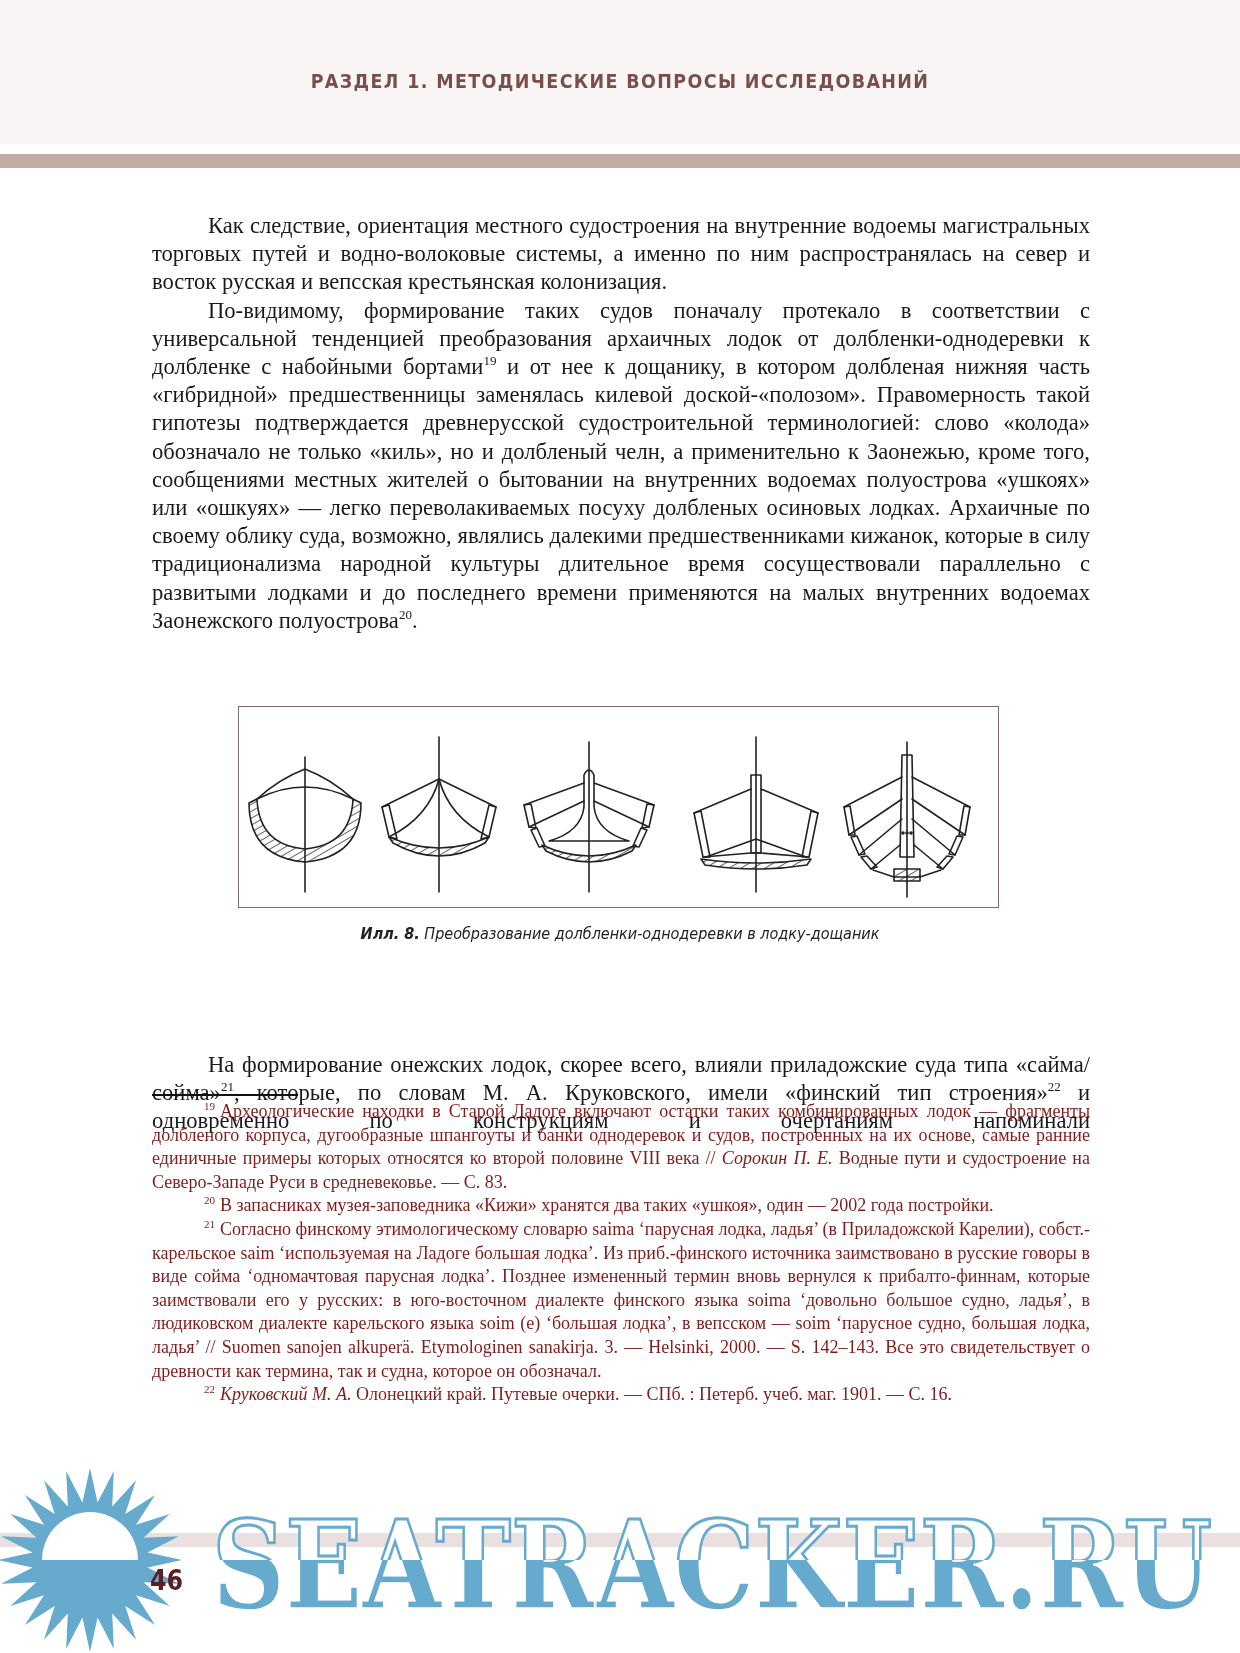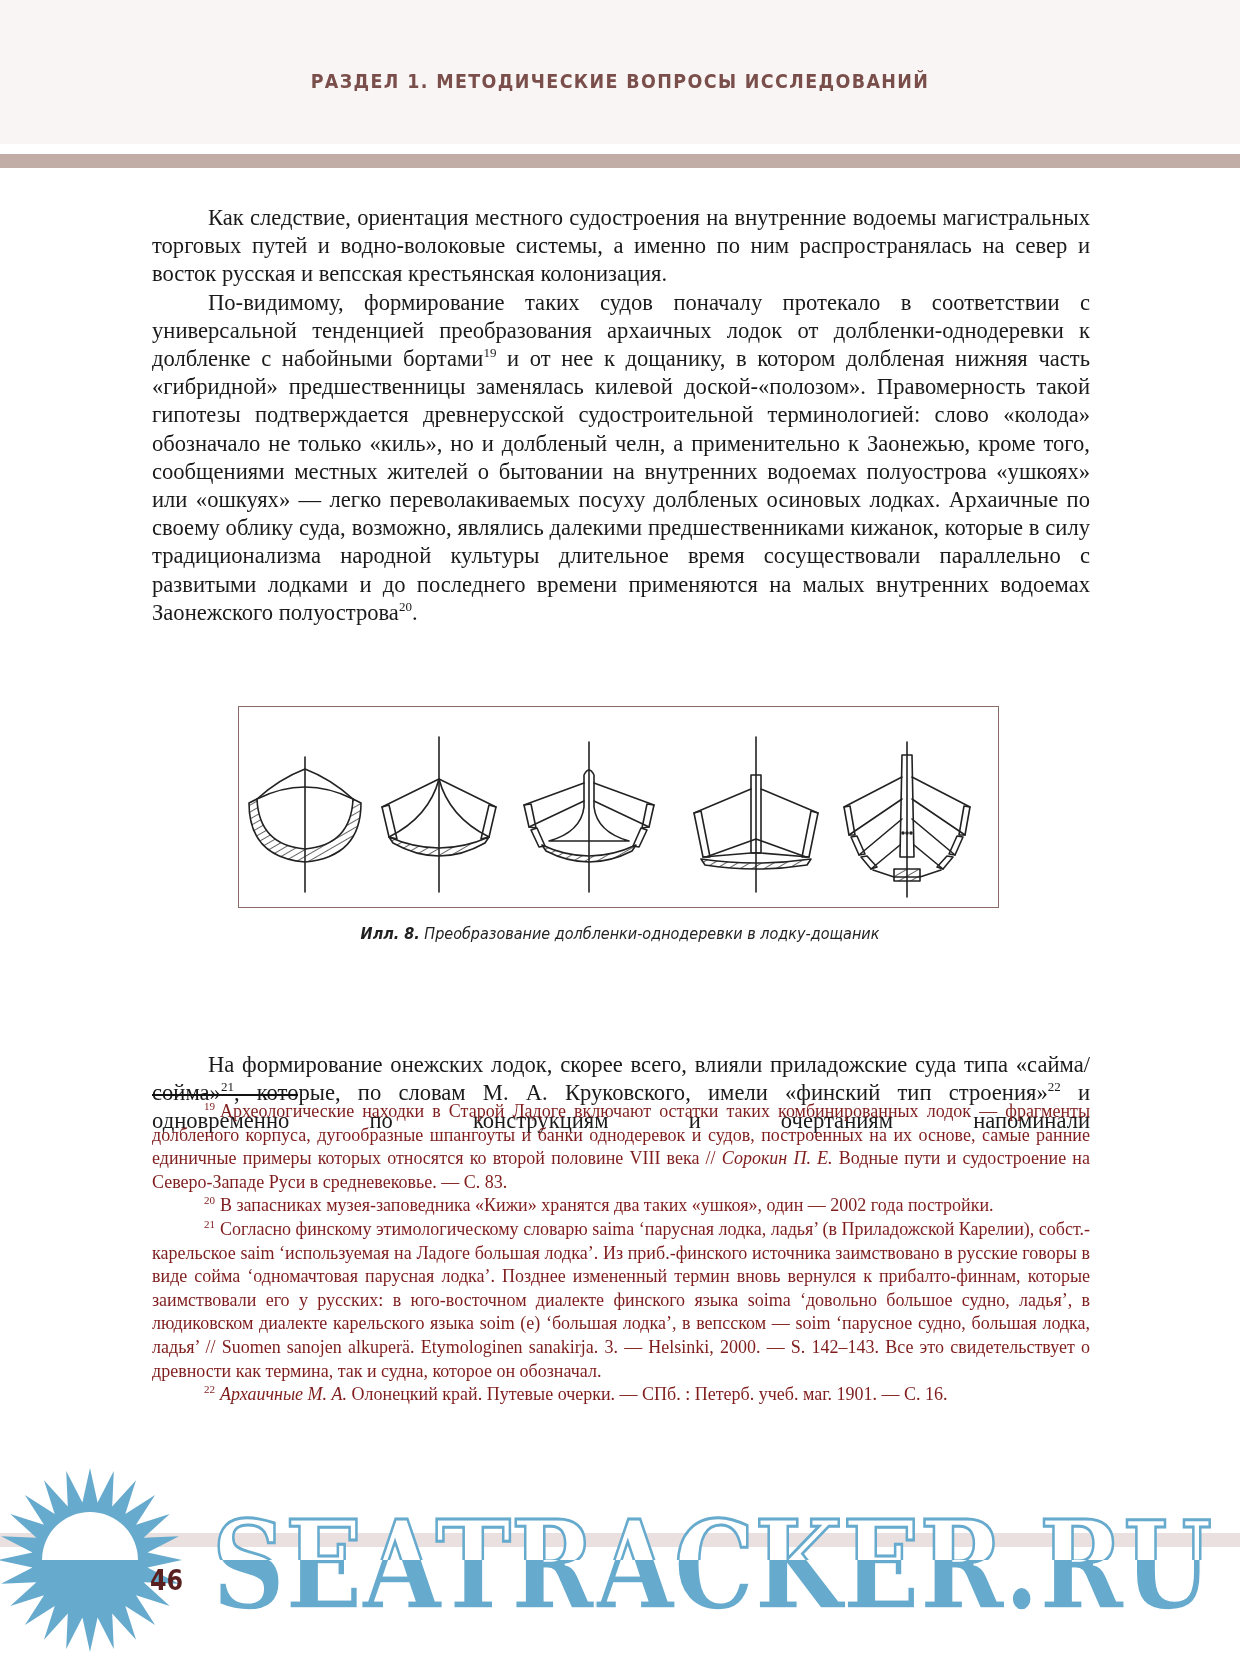--- a/index.html
+++ b/index.html
@@ -18,21 +18,21 @@
     position: absolute; left: 0; top: 154px; width: 1240px; height: 14px;
     background: #c2aca6;
   }
   .body-text {
     position: absolute; left: 152px; width: 938px;
     font-family: "Liberation Serif", serif; font-size: 22.6px; line-height: 28.2px;
     color: #1a1a1a; text-align: justify;
   }
   .body-text p { margin: 0; text-indent: 56px; }
   .body-text sup { font-size: 13px; line-height: 0; vertical-align: 9px; }
-  #block1 { top: 204px; }
+  #block1 { top: 212px; }
   #block2 { top: 1011px; margin-top: 40px; }
   .figure-frame {
     position: absolute; left: 238px; top: 706px; width: 761px; height: 202px;
     border: 1.5px solid #8a6a66; background: #fff; box-sizing: border-box;
   }
   .figure-frame svg { position: absolute; left: 0; top: 0; }
   .caption {
     position: absolute; left: 0; width: 1240px; top: 924px; text-align: center;
     font-family: "DejaVu Sans", sans-serif; font-style: italic; font-size: 16px;
     color: #222; transform: scaleX(0.9); transform-origin: center;
@@ -155,21 +155,21 @@
 <div class="body-text" id="block2">
   <p style="text-align-last: justify;"><span>На формирование онежских лодок, скорее всего, влияли приладожские суда типа «сайма/сойма»</span><sup>21</sup><span>, которые, по словам М. А. Круковского, имели «финский тип строения»</span><sup>22</sup><span> и одновременно по конструкциям и очертаниям напоминали</span></p>
 </div>
 
 <div class="footnote-rule"></div>
 
 <div class="footnotes">
   <p><sup>19</sup><span>Археологические находки в Старой Ладоге включают остатки таких комбинированных лодок — фрагменты долбленого корпуса, дугообразные шпангоуты и банки однодеревок и судов, построенных на их основе, самые ранние единичные примеры которых относятся ко второй половине VIII века // </span><i>Сорокин П. Е.</i><span> Водные пути и судостроение на Северо-Западе Руси в средневековье. — С. 83.</span></p>
   <p><sup>20</sup><span>В запасниках музея-заповедника «Кижи» хранятся два таких «ушкоя», один — 2002 года постройки.</span></p>
   <p><sup>21</sup><span>Согласно финскому этимологическому словарю saima ‘парусная лодка, ладья’ (в Приладожской Карелии), собст.-карельское saim ‘используемая на Ладоге большая лодка’. Из приб.-финского источника заимствовано в русские говоры в виде сойма ‘одномачтовая парусная лодка’. Позднее измененный термин вновь вернулся к прибалто-финнам, которые заимствовали его у русских: в юго-восточном диалекте финского языка soima ‘довольно большое судно, ладья’, в людиковском диалекте карельского языка soim (e) ‘большая лодка’, в вепсском — soim ‘парусное судно, большая лодка, ладья’ // Suomen sanojen alkuperä. Etymologinen sanakirja. 3. — Helsinki, 2000. — S. 142–143. Все это свидетельствует о древности как термина, так и судна, которое он обозначал.</span></p>
-  <p><sup>22</sup><i>Архаичные М. А.</i><span> Олонецкий край. Путевые очерки. — СПб. : Петерб. учеб. маг. 1901. — С. 16.</span></p>
+  <p><sup>22</sup><i>Круковский М. А.</i><span> Олонецкий край. Путевые очерки. — СПб. : Петерб. учеб. маг. 1901. — С. 16.</span></p>
 </div>
 
 <div class="bottom-band"></div>
 
 <svg class="watermark" width="1240" height="193" viewBox="0 0 1240 193">
   <defs>
     <clipPath id="topHalf">
         <rect x="0" y="0" width="1240" height="100"></rect>
       </clipPath>
     <clipPath id="bottomHalf">

